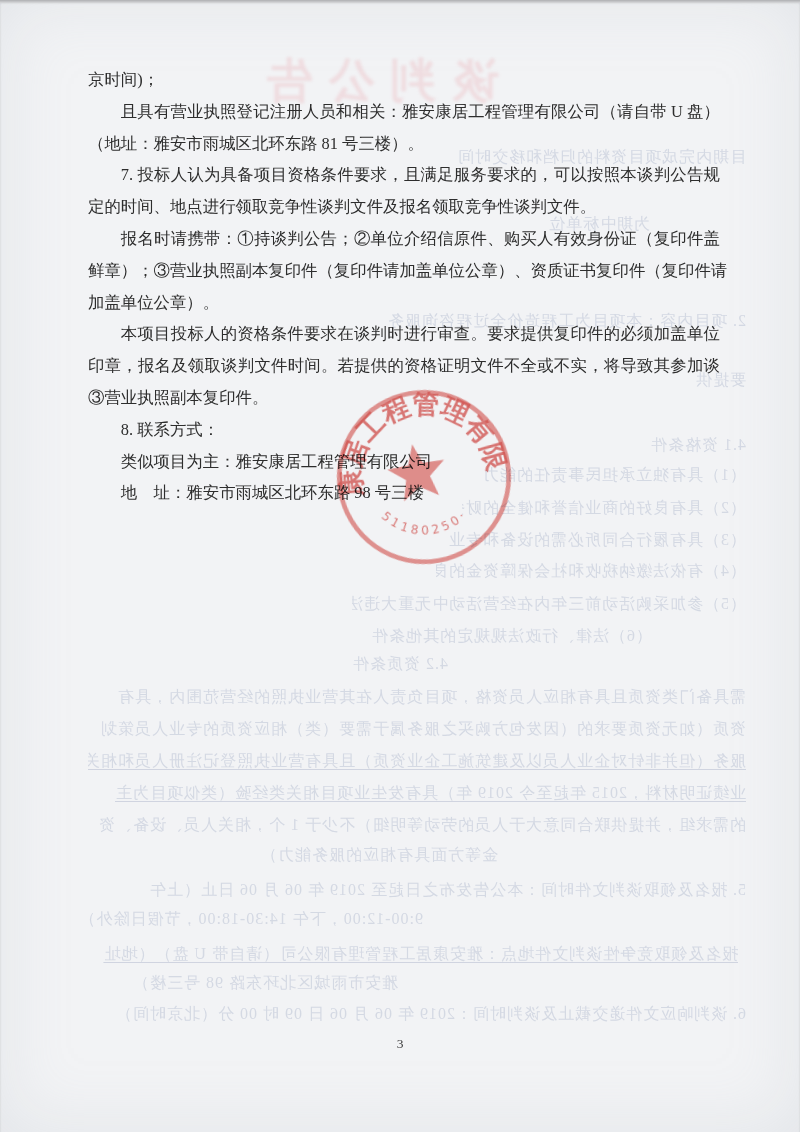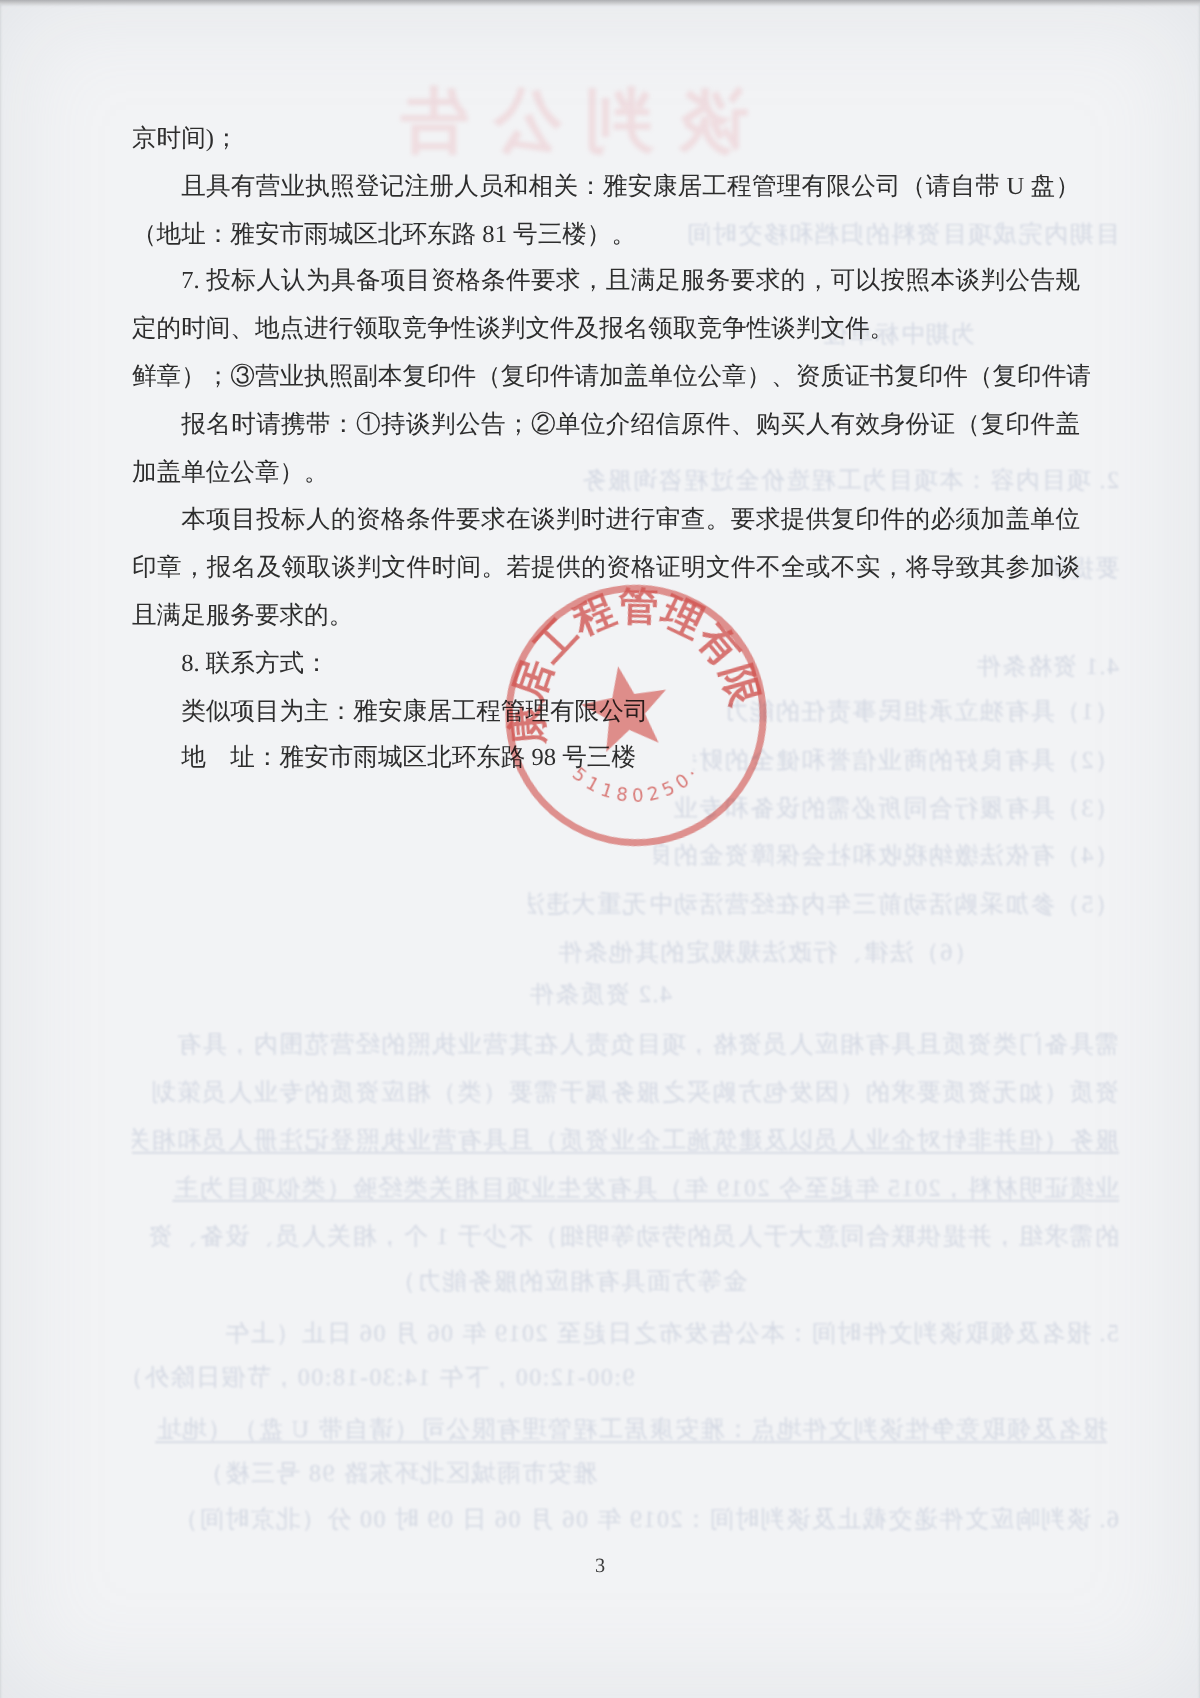--- a/index.html
+++ b/index.html
@@ -29,21 +29,21 @@
   .ghost.gu{text-decoration:underline;text-decoration-color:rgba(128,142,176,.30);text-underline-offset:3px;}
   .ghost-red-title{
     position:absolute;left:218px;top:50px;width:280px;height:60px;
     transform:scaleX(-1);
     color:rgba(228,128,142,.20);
     font-size:46px;font-weight:bold;letter-spacing:16px;white-space:nowrap;
     filter:blur(1.4px);z-index:1;
   }
   
   .text-col{
-    position:absolute;left:88px;top:76px;width:632px;z-index:2;
+    position:absolute;left:88px;top:64px;width:632px;z-index:2;
     color:#2d2d2d;font-size:16.4px;line-height:31.8px;
   }
   .tl{white-space:nowrap;text-align:left;}
   .tl.fill{text-align:justify;text-align-last:justify;}
   .tl.ind{text-indent:2em;}
   .useg{
     text-decoration-thickness:1px;text-decoration-color:#1f1f1f;
     text-underline-offset:4px;
   }
   
@@ -92,26 +92,26 @@
       <div class="ghost" style="top: 1003px; left: 96px; width: 650px;">6. 谈判响应文件递交截止及谈判时间：2019 年 06 月 06 日 09 时 00 分（北京时间）</div>
     </div>
   <div class="ghost-red-title">谈判公告</div>
 
   <div class="text-col">
       <div class="tl">京时间)；</div>
       <div class="tl ind fill"><span>且具有营业执照登记注册人员和相关：</span><span class="useg">雅安康居工程管理有限公司</span><span>（请自带 U 盘）</span></div>
       <div class="tl">（地址：雅安市雨城区北环东路 81 号三楼）。</div>
       <div class="tl ind fill">7. 投标人认为具备项目资格条件要求，且满足服务要求的，可以按照本谈判公告规</div>
       <div class="tl">定的时间、地点进行领取竞争性谈判文件及报名领取竞争性谈判文件。</div>
+      <div class="tl ind fill">报名时请携带：①持谈判公告；②单位介绍信原件、购买人有效身份证（复印件盖</div>
       <div class="tl fill">鲜章）；③营业执照副本复印件（复印件请加盖单位公章）、资质证书复印件（复印件请</div>
-      <div class="tl ind fill">报名时请携带：①持谈判公告；②单位介绍信原件、购买人有效身份证（复印件盖</div>
       <div class="tl">加盖单位公章）。</div>
       <div class="tl ind fill">本项目投标人的资格条件要求在谈判时进行审查。要求提供复印件的必须加盖单位</div>
       <div class="tl fill">印章，报名及领取谈判文件时间。若提供的资格证明文件不全或不实，将导致其参加谈</div>
-      <div class="tl">且满足服务要求的。</div>
+      <div class="tl">③营业执照副本复印件。</div>
       <div class="tl ind">8. 联系方式：</div>
       <div class="tl ind"><span>类似项目为主：</span><span class="useg">雅安康居工程管理有限公司</span></div>
       <div class="tl ind"><span>地　址：</span><span class="useg">雅安市雨城区北环东路 98 号三楼</span></div>
     </div>
 
   <div class="stamp">
     <svg width="222" height="222" viewBox="0 0 220 220">
       <defs>
         <path id="ringTop" d="M 50.8,131.4 A 63,63 0 1 1 169.2,131.4" fill="none"></path>
         <path id="ringBottom" d="M 57,135 A 60,60 0 0 0 163,135" fill="none"></path>

